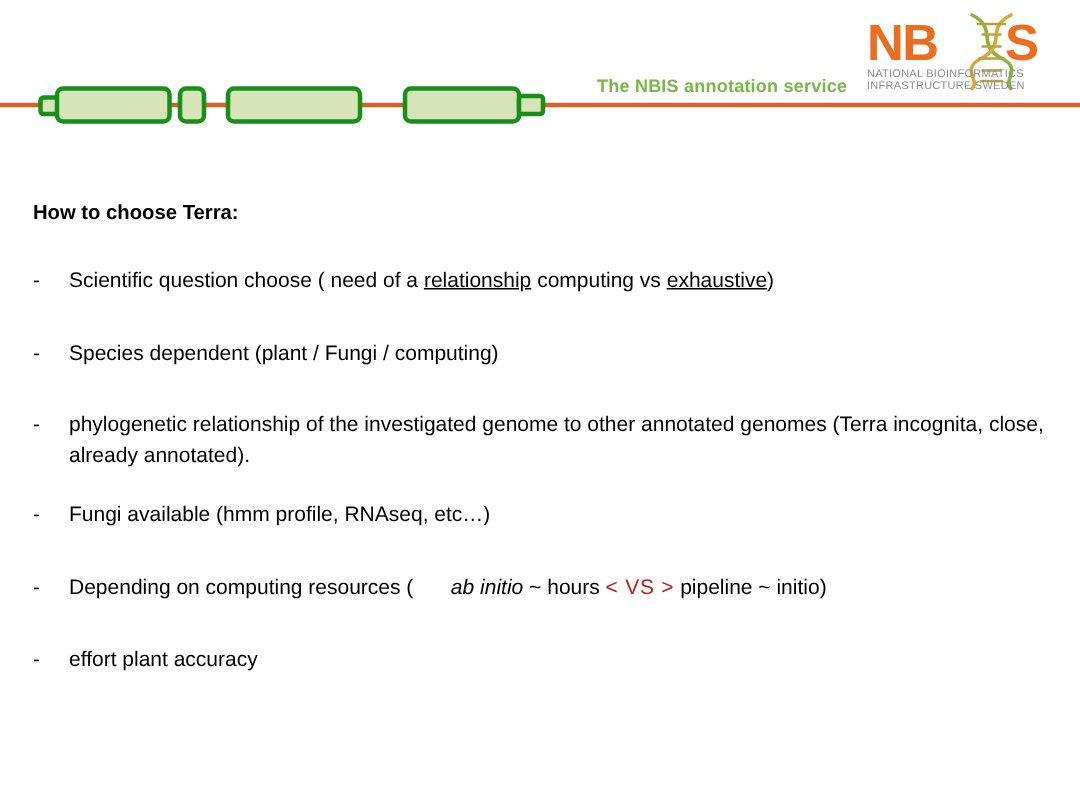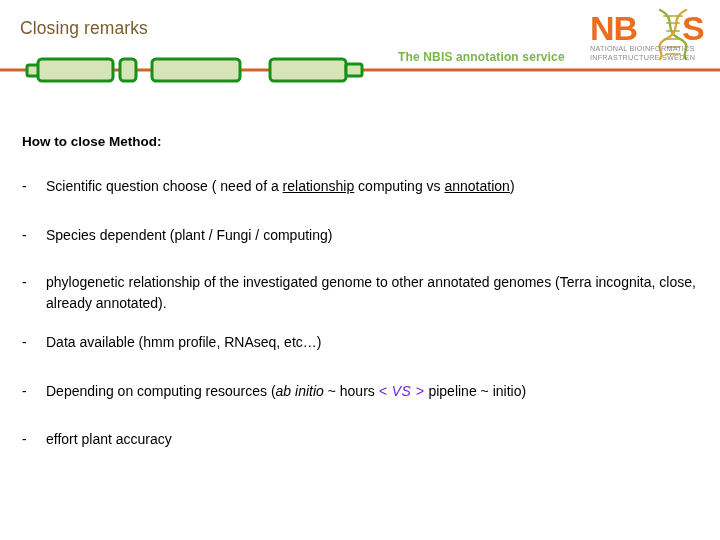--- a/index.html
+++ b/index.html
@@ -41,21 +41,21 @@
     font-size: 12px;
     font-weight: bold;
     color: #7ab648;
     white-space: nowrap;
     letter-spacing: 0.15px;
   }
 
   
   .nbis-logo {
     position: absolute;
-    right: 8px;
+    right: 20px;
     top: 4px;
     width: 124px;
     height: 58px;
   }
   .nbis-logo svg { display: block; }
 
   
   .gene-model {
     position: absolute;
     left: 0;
@@ -98,36 +98,35 @@
     width: 22px;
     color: #000000;
   }
   .bullet .btext {
     display: block;
     margin-left: 24px;
     width: 650px;
   }
 
   .u { text-decoration: underline; }
-  .it { font-style: italic; }
-  .vs { color: #6d28d9; font-weight: normal; letter-spacing: 0.5px; font-style: italic; }
+  .it { font-style: italic; margin-left: 25px; }
+  .vs { color: #b91c1c; font-weight: normal; letter-spacing: 0.5px; }
 
   .b1 { top: 84px; }
   .b2 { top: 133px; }
   .b3 { top: 180px; }
   .b4 { top: 240px; }
   .b5 { top: 289px; }
   .b6 { top: 337px; }
 </style>
 </head>
 <body>
 
 <div class="slide-header">
 
-  <div class="slide-title">Closing remarks</div>
 
   <div class="header-subtitle">The NBIS annotation service</div>
 
   <div class="nbis-logo">
     <svg viewBox="0 0 124 58" width="124" height="58" xmlns="http://www.w3.org/2000/svg">
       <g>
         <text x="2" y="36" font-family="'Liberation Sans', sans-serif" font-size="34" font-weight="bold" fill="#ed6d1e" letter-spacing="-1">NB</text>
         <text x="94" y="36" font-family="'Liberation Sans', sans-serif" font-size="34" font-weight="bold" fill="#ed6d1e">S</text>
       </g>
       <g fill="none" stroke-width="2.4" stroke-linecap="round">
@@ -157,40 +156,40 @@
         <rect x="152" y="11" width="88" height="22" rx="4"></rect>
         <rect x="270" y="11" width="76" height="22" rx="4"></rect>
         <rect x="346" y="16" width="16" height="12" rx="2"></rect>
       </g>
     </svg>
   </div>
 </div>
 
 <div class="body-area">
 
-  <div class="section-heading">How to close Method:</div>
+  <div class="section-heading">How to choose Terra:</div>
 
   <div class="bullet b1">
     <span class="dash">-</span>
-    <span class="btext"><span>Scientific question choose ( need of a </span><span class="u">relationship</span><span> computing vs </span><span class="u">annotation</span><span>)</span></span>
+    <span class="btext"><span>Scientific question choose ( need of a </span><span class="u">relationship</span><span> computing vs </span><span class="u">exhaustive</span><span>)</span></span>
   </div>
 
   <div class="bullet b2">
     <span class="dash">-</span>
     <span class="btext">Species dependent (plant / Fungi / computing)</span>
   </div>
 
   <div class="bullet b3">
     <span class="dash">-</span>
     <span class="btext">phylogenetic relationship of the investigated genome to other annotated genomes (Terra incognita, close, already annotated).</span>
   </div>
 
   <div class="bullet b4">
     <span class="dash">-</span>
-    <span class="btext">Data available (hmm profile, RNAseq, etc…)</span>
+    <span class="btext">Fungi available (hmm profile, RNAseq, etc…)</span>
   </div>
 
   <div class="bullet b5">
     <span class="dash">-</span>
     <span class="btext"><span>Depending on computing resources (</span><span class="it">ab initio</span><span> ~ hours </span><span class="vs">&lt; VS &gt;</span><span> pipeline ~ initio)</span></span>
   </div>
 
   <div class="bullet b6">
     <span class="dash">-</span>
     <span class="btext">effort plant accuracy</span>

